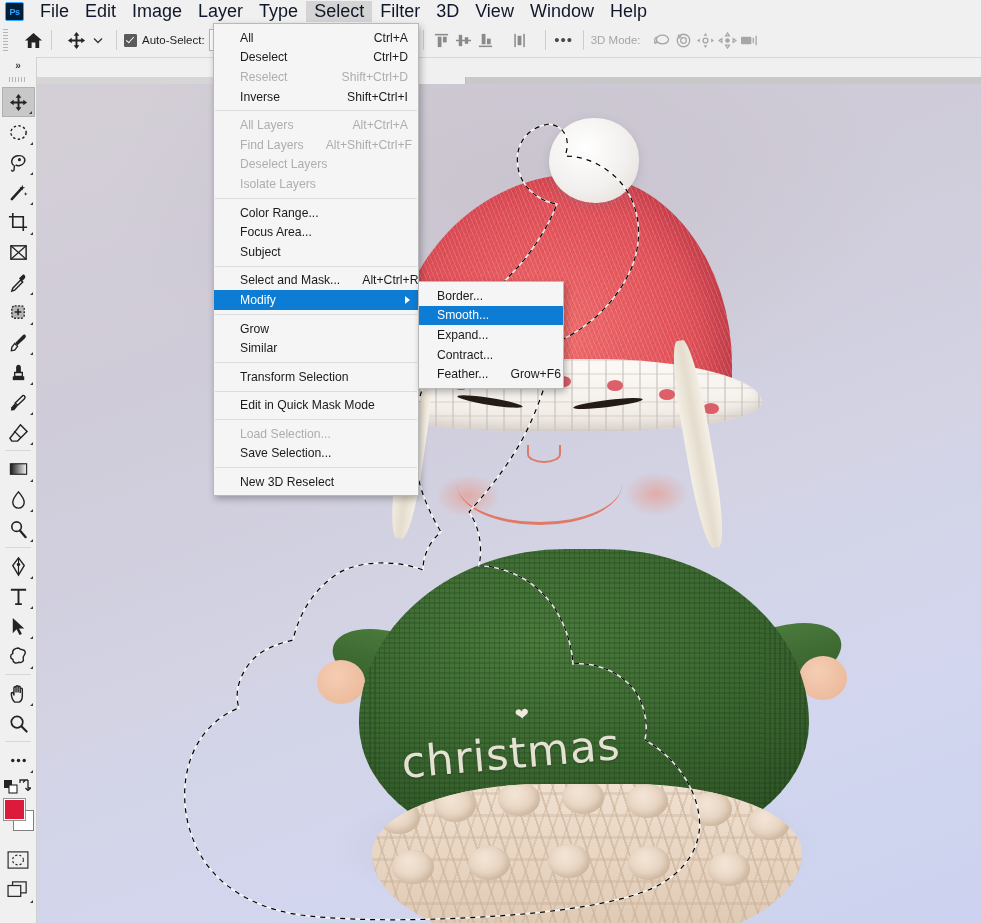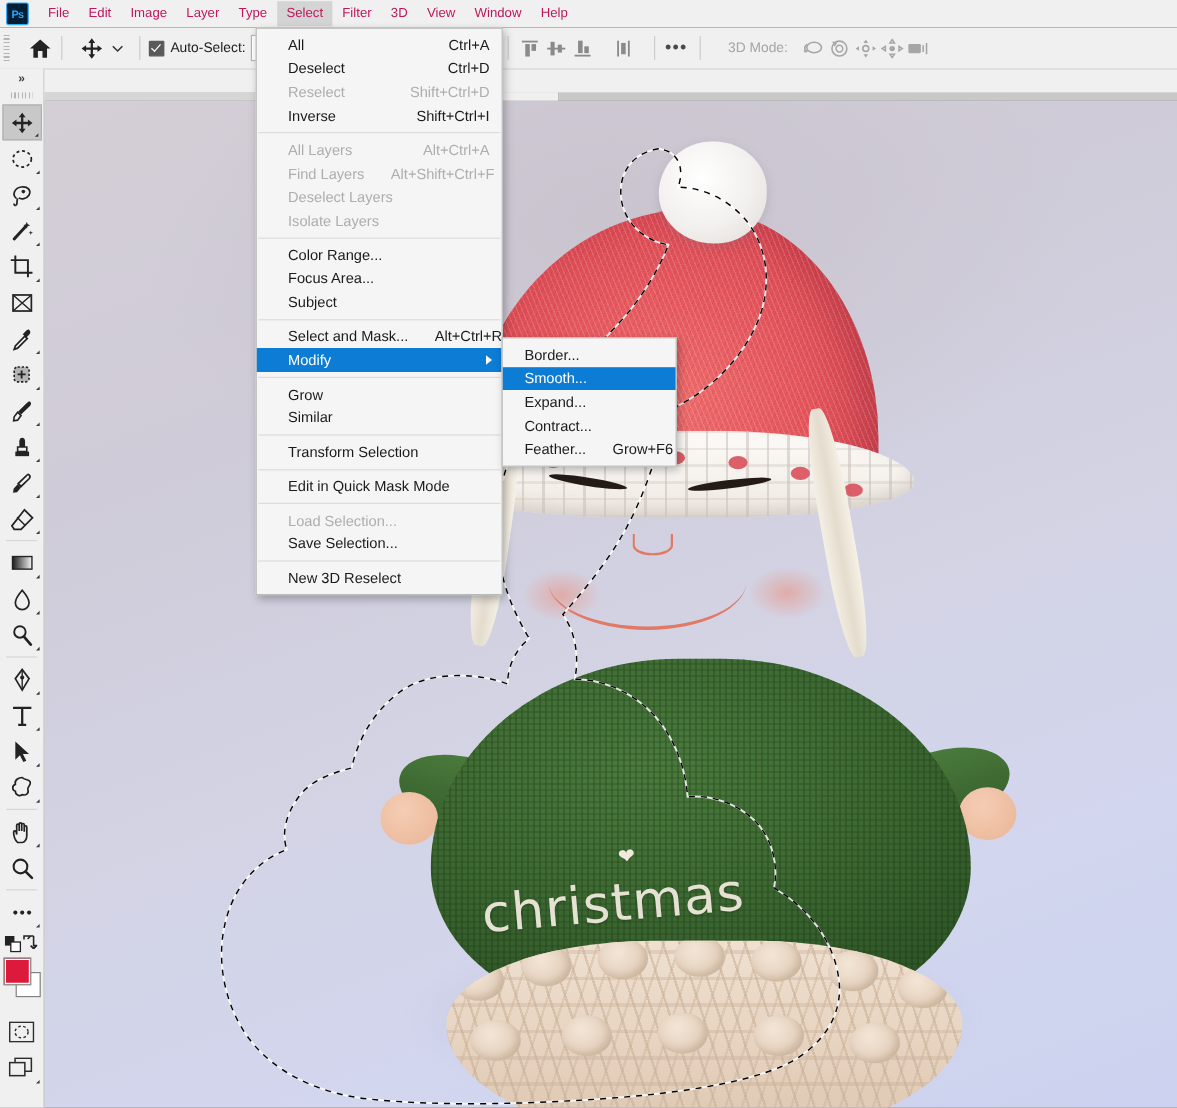--- a/index.html
+++ b/index.html
@@ -18,21 +18,21 @@
     border-bottom:2px solid #000000;
   }
   .ps-logo{
     width:17px;height:17px;margin-left:5px;margin-right:8px;
     background:#001e36;border:1px solid #31a8ff;border-radius:2px;
     color:#31a8ff;font-size:9px;font-weight:bold;
     display:flex;align-items:center;justify-content:center;
     letter-spacing:-.5px;
   }
   .menu-item{
-    font-size:11px;color:#be185d;padding:3px 8px 4px 8px;
+    font-size:18px;color:#0f172a;padding:3px 8px 4px 8px;
     line-height:14px;cursor:default;white-space:nowrap;
   }
   .menu-item.active{background:#d4d4d4;}
 
   
   #optionsbar{
     position:absolute;left:0;top:23px;width:981px;height:34px;
     background:#f0f0f0;border-bottom:1px solid #d6d6d6;
     display:flex;align-items:center;
   }
@@ -407,21 +407,21 @@
           <rect x="13" y="2" width="1.6" height="14" fill="#8a8a8a"></rect>
         </svg>
     </div>
 
     <div class="ob-sep" style="margin-left:14px;"></div>
     <div class="ob-btn">
       <span class="dots">•••</span>
     </div>
 
     <div class="ob-sep" style="margin-left:8px;"></div>
-    <span class="ob-label dim" style="margin-left:16px;">3D Mode:</span>
+    <span class="ob-label dim" style="margin-left:0;">3D Mode:</span>
 
     <div class="ob-btn" style="margin-left:10px;">
       <svg width="19" height="17" viewBox="0 0 20 18">
           <ellipse cx="11" cy="8" rx="6.5" ry="4.6" fill="none" stroke="#a6a6a6" stroke-width="1.4"></ellipse>
           <path d="M5 5 Q1 8 4 12 L2 11 M4 12 L5.5 10" fill="none" stroke="#a6a6a6" stroke-width="1.3"></path>
         </svg>
     </div>
     <div class="ob-btn">
       <svg width="19" height="17" viewBox="0 0 20 18">
           <circle cx="10" cy="9" r="6.6" fill="none" stroke="#a6a6a6" stroke-width="1.4"></circle>

